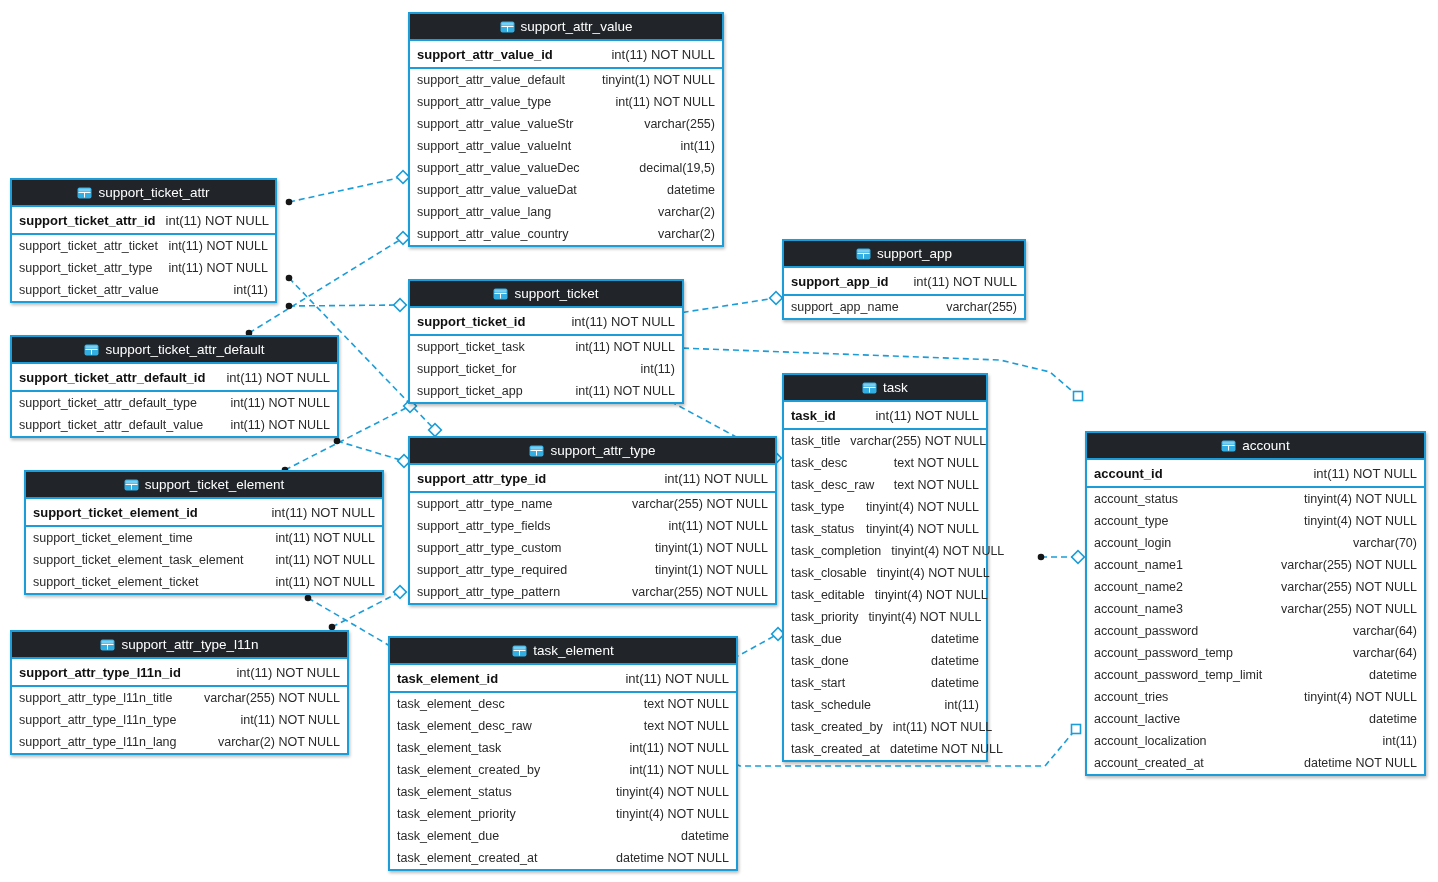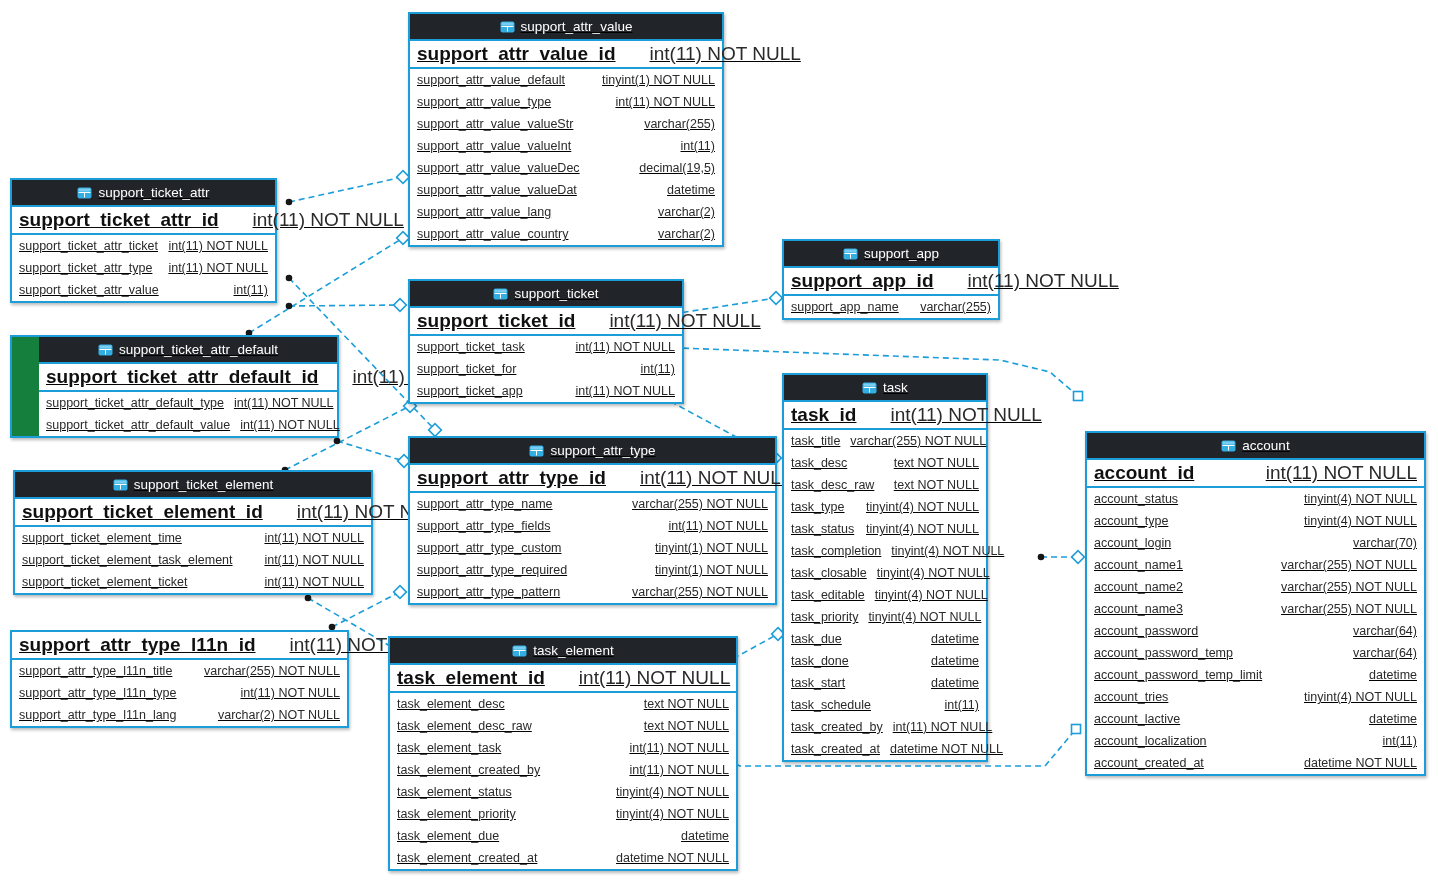--- a/index.html
+++ b/index.html
@@ -3,29 +3,29 @@
 <meta charset="utf-8">
 <style>
   * { margin:0; padding:0; box-sizing:border-box; }
   html,body { background:#ffffff; }
   body { font-family:"Liberation Sans", sans-serif; }
   #canvas { position:relative; width:1438px; height:882px; background:#fff; overflow:hidden; }
   #connector-layer { position:absolute; left:0; top:0; width:1438px; height:882px; }
   .rel-line { fill:none; stroke:var(--accent,#1b9dd9); stroke-width:1.6; stroke-dasharray:6 4; stroke-linejoin:round; }
   .rel-dot  { fill:#161616; }
   .rel-end  { fill:#ffffff; stroke:var(--accent,#1b9dd9); stroke-width:1.6; }
-  .db-table { position:absolute; background:#15803d; border:2px solid var(--accent,#1b9dd9);
-              box-shadow:1px 2px 3px rgba(0,0,0,.28);text-decoration:underline; }
+  .db-table { position:absolute; background:#b91c1c; border:2px solid var(--accent,#1b9dd9);
+              box-shadow:1px 2px 3px rgba(0,0,0,.28); }
   .tbl-header { height:27px; background:var(--header-bg,#212529); border-bottom:2px solid var(--accent,#1b9dd9);
                 display:flex; align-items:center; justify-content:center; gap:6px;
                 color:var(--header-text,#fff); font-size:13.5px; }
   .tbl-icon { flex:0 0 auto; }
   .tbl-row { display:flex; justify-content:space-between; align-items:center; height:22px;
              padding:0 7px; font-size:12.5px; color:var(--row-text,#2a2a2a); background:#fff; }
-  .tbl-row.pk { height:28px; border-bottom:2px solid var(--accent,#1b9dd9); font-size:19px;gap:24px; }
+  .tbl-row.pk { height:28px; border-bottom:2px solid var(--accent,#1b9dd9); font-size:13px; }
   .tbl-row.pk .fld { font-weight:bold; color:#101010; }
   .fld { white-space:nowrap; }
   .typ { white-space:nowrap; margin-left:10px; }
 </style>
 </head>
 <body>
 
 <div id="canvas">
   <svg id="connector-layer" xmlns="http://www.w3.org/2000/svg" viewBox="0 0 1438 882">
       <g>
@@ -167,21 +167,21 @@
         </div>
         <div class="tbl-row">
           <span class="fld">support_ticket_attr_type</span>
           <span class="typ">int(11) NOT NULL</span>
         </div>
         <div class="tbl-row">
           <span class="fld">support_ticket_attr_value</span>
           <span class="typ">int(11)</span>
         </div>
       </div>
-      <div class="db-table" style="left: 10px; top: 335px; width: 329px; padding-left: 27px;">
+      <div class="db-table" style="left: 10px; top: 335px; width: 329px;">
         <div class="tbl-header">
           <svg class="tbl-icon" width="15" height="12" viewBox="0 0 15 12">
             <rect x="0.5" y="0.5" width="14" height="11" rx="2" fill="#33aee3"></rect>
             <rect x="1.5" y="1.5" width="12" height="3" rx="1" fill="#79cdf0"></rect>
             <line x1="1.5" y1="5.5" x2="13.5" y2="5.5" stroke="#fff" stroke-width="1"></line>
             <line x1="7.5" y1="5.5" x2="7.5" y2="10.5" stroke="#fff" stroke-width="1"></line>
           </svg>
           <span class="tbl-title">support_ticket_attr_default</span>
         </div>
         <div class="tbl-row pk">
@@ -190,21 +190,21 @@
         </div>
         <div class="tbl-row">
           <span class="fld">support_ticket_attr_default_type</span>
           <span class="typ">int(11) NOT NULL</span>
         </div>
         <div class="tbl-row">
           <span class="fld">support_ticket_attr_default_value</span>
           <span class="typ">int(11) NOT NULL</span>
         </div>
       </div>
-      <div class="db-table" style="left: 13px; top: 470px; width: 360px;">
+      <div class="db-table" style="left: 24px; top: 470px; width: 360px;">
         <div class="tbl-header">
           <svg class="tbl-icon" width="15" height="12" viewBox="0 0 15 12">
             <rect x="0.5" y="0.5" width="14" height="11" rx="2" fill="#33aee3"></rect>
             <rect x="1.5" y="1.5" width="12" height="3" rx="1" fill="#79cdf0"></rect>
             <line x1="1.5" y1="5.5" x2="13.5" y2="5.5" stroke="#fff" stroke-width="1"></line>
             <line x1="7.5" y1="5.5" x2="7.5" y2="10.5" stroke="#fff" stroke-width="1"></line>
           </svg>
           <span class="tbl-title">support_ticket_element</span>
         </div>
         <div class="tbl-row pk">
@@ -218,20 +218,29 @@
         <div class="tbl-row">
           <span class="fld">support_ticket_element_task_element</span>
           <span class="typ">int(11) NOT NULL</span>
         </div>
         <div class="tbl-row">
           <span class="fld">support_ticket_element_ticket</span>
           <span class="typ">int(11) NOT NULL</span>
         </div>
       </div>
       <div class="db-table" style="left: 10px; top: 630px; width: 339px;">
+        <div class="tbl-header">
+          <svg class="tbl-icon" width="15" height="12" viewBox="0 0 15 12">
+            <rect x="0.5" y="0.5" width="14" height="11" rx="2" fill="#33aee3"></rect>
+            <rect x="1.5" y="1.5" width="12" height="3" rx="1" fill="#79cdf0"></rect>
+            <line x1="1.5" y1="5.5" x2="13.5" y2="5.5" stroke="#fff" stroke-width="1"></line>
+            <line x1="7.5" y1="5.5" x2="7.5" y2="10.5" stroke="#fff" stroke-width="1"></line>
+          </svg>
+          <span class="tbl-title">support_attr_type_l11n</span>
+        </div>
         <div class="tbl-row pk">
           <span class="fld">support_attr_type_l11n_id</span>
           <span class="typ">int(11) NOT NULL</span>
         </div>
         <div class="tbl-row">
           <span class="fld">support_attr_type_l11n_title</span>
           <span class="typ">varchar(255) NOT NULL</span>
         </div>
         <div class="tbl-row">
           <span class="fld">support_attr_type_l11n_type</span>
@@ -344,21 +353,21 @@
         </div>
         <div class="tbl-row">
           <span class="fld">task_element_due</span>
           <span class="typ">datetime</span>
         </div>
         <div class="tbl-row">
           <span class="fld">task_element_created_at</span>
           <span class="typ">datetime NOT NULL</span>
         </div>
       </div>
-      <div class="db-table" style="left: 782px; top: 239px; width: 218px;">
+      <div class="db-table" style="left: 782px; top: 239px; width: 244px;">
         <div class="tbl-header">
           <svg class="tbl-icon" width="15" height="12" viewBox="0 0 15 12">
             <rect x="0.5" y="0.5" width="14" height="11" rx="2" fill="#33aee3"></rect>
             <rect x="1.5" y="1.5" width="12" height="3" rx="1" fill="#79cdf0"></rect>
             <line x1="1.5" y1="5.5" x2="13.5" y2="5.5" stroke="#fff" stroke-width="1"></line>
             <line x1="7.5" y1="5.5" x2="7.5" y2="10.5" stroke="#fff" stroke-width="1"></line>
           </svg>
           <span class="tbl-title">support_app</span>
         </div>
         <div class="tbl-row pk">

